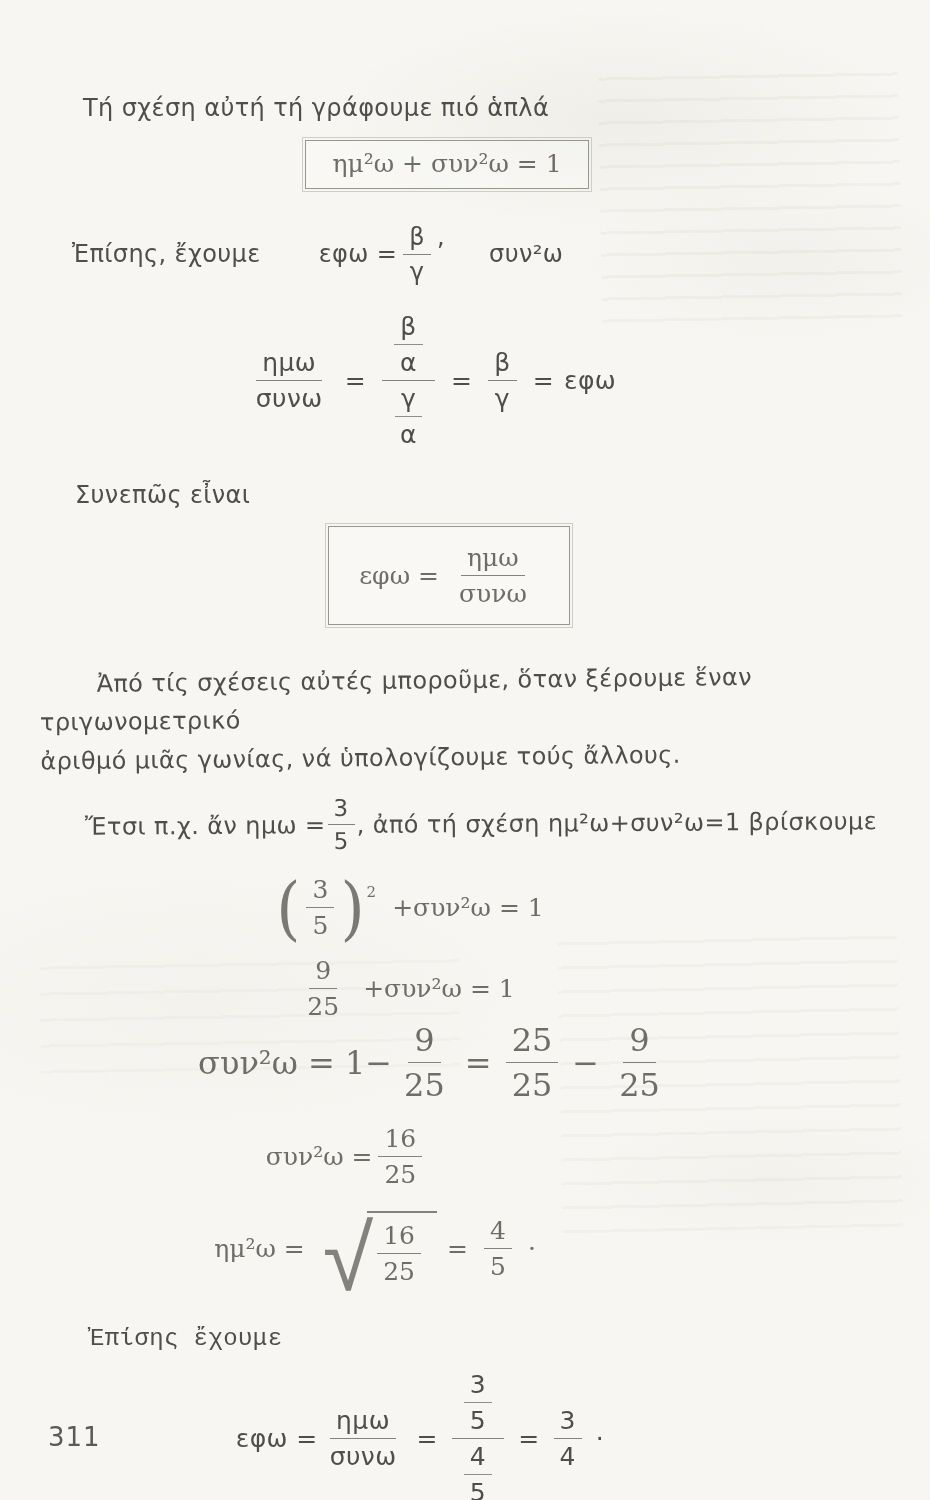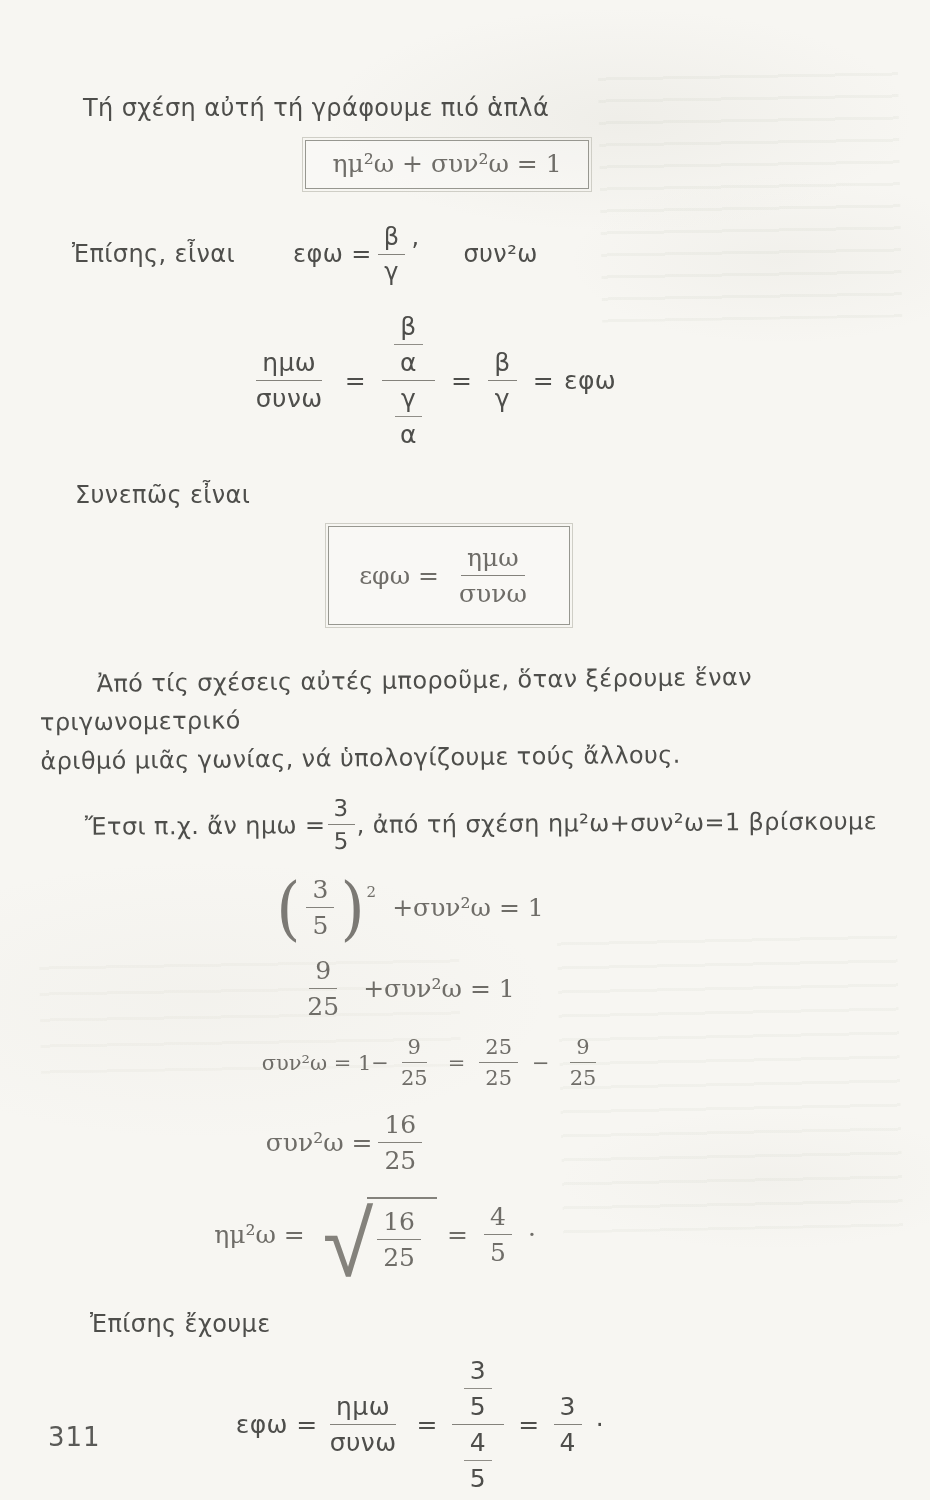--- a/index.html
+++ b/index.html
@@ -58,21 +58,21 @@
 
 <div class="content">
 
   <div class="line hand" style="margin-left:43px;">Τή σχέση αὐτή τή γράφουμε πιό ἁπλά</div>
 
   <div class="formula-box box1 serifmath">
     <span>ημ²ω + συν²ω = 1</span>
   </div>
 
   <div class="eq hand" style="justify-content:flex-start;margin:34px 0 0 32px;font-size:24px;">
-    <span>Ἐπίσης, εἶναι</span>
+    <span>Ἐπίσης, ἔχουμε</span>
     <span class="eqpart" style="margin-left:58px;">
       <span>εφω =</span>
       <span class="frac">
         <span class="top">β</span>
         <span class="bot">γ</span>
       </span>
         <span style="align-self:flex-start;">,</span>
     </span>
     <span style="margin-left:44px;">συν²ω</span>
   </div>
@@ -145,21 +145,21 @@
   </div>
 
   <div class="eq serifmath" style="margin-top:16px;font-size:25px;transform:translateX(-60px);">
     <span class="frac">
       <span class="top">9</span>
       <span class="bot">25</span>
     </span>
     <span style="margin-left:12px;">+συν²ω = 1</span>
   </div>
 
-  <div class="eq serifmath" style="margin-top:14px;font-size:21px;transform:translateX(-30px);">
+  <div class="eq serifmath" style="margin-top:0;font-size:32px;transform:translateX(-30px);">
     <span>συν²ω = 1−</span>
     <span class="frac">
       <span class="top">9</span>
       <span class="bot">25</span>
     </span>
     <span style="margin:0 8px;">=</span>
     <span class="frac">
       <span class="top">25</span>
       <span class="bot">25</span>
     </span>
@@ -190,21 +190,21 @@
       </span>
     </span>
     <span style="margin:0 10px;">=</span>
     <span class="frac">
       <span class="top">4</span>
       <span class="bot">5</span>
     </span>
     <span style="margin-left:10px;">·</span>
   </div>
 
-  <div class="line hand" style="margin:36px 0 0 50px;">Ἐπίσης ἔχουμε</div>
+  <div class="line hand" style="margin:36px 0 0 50px;font-family:Liberation Mono, monospace;">Ἐπίσης ἔχουμε</div>
 
   <div class="eq hand" style="margin-top:14px;font-size:25px;transform:translateX(-45px);">
     <span>εφω =</span>
     <span class="frac">
       <span class="top">ημω</span>
       <span class="bot">συνω</span>
     </span>
     <span style="margin:0 8px;">=</span>
     <span class="frac">
       <span class="top">

